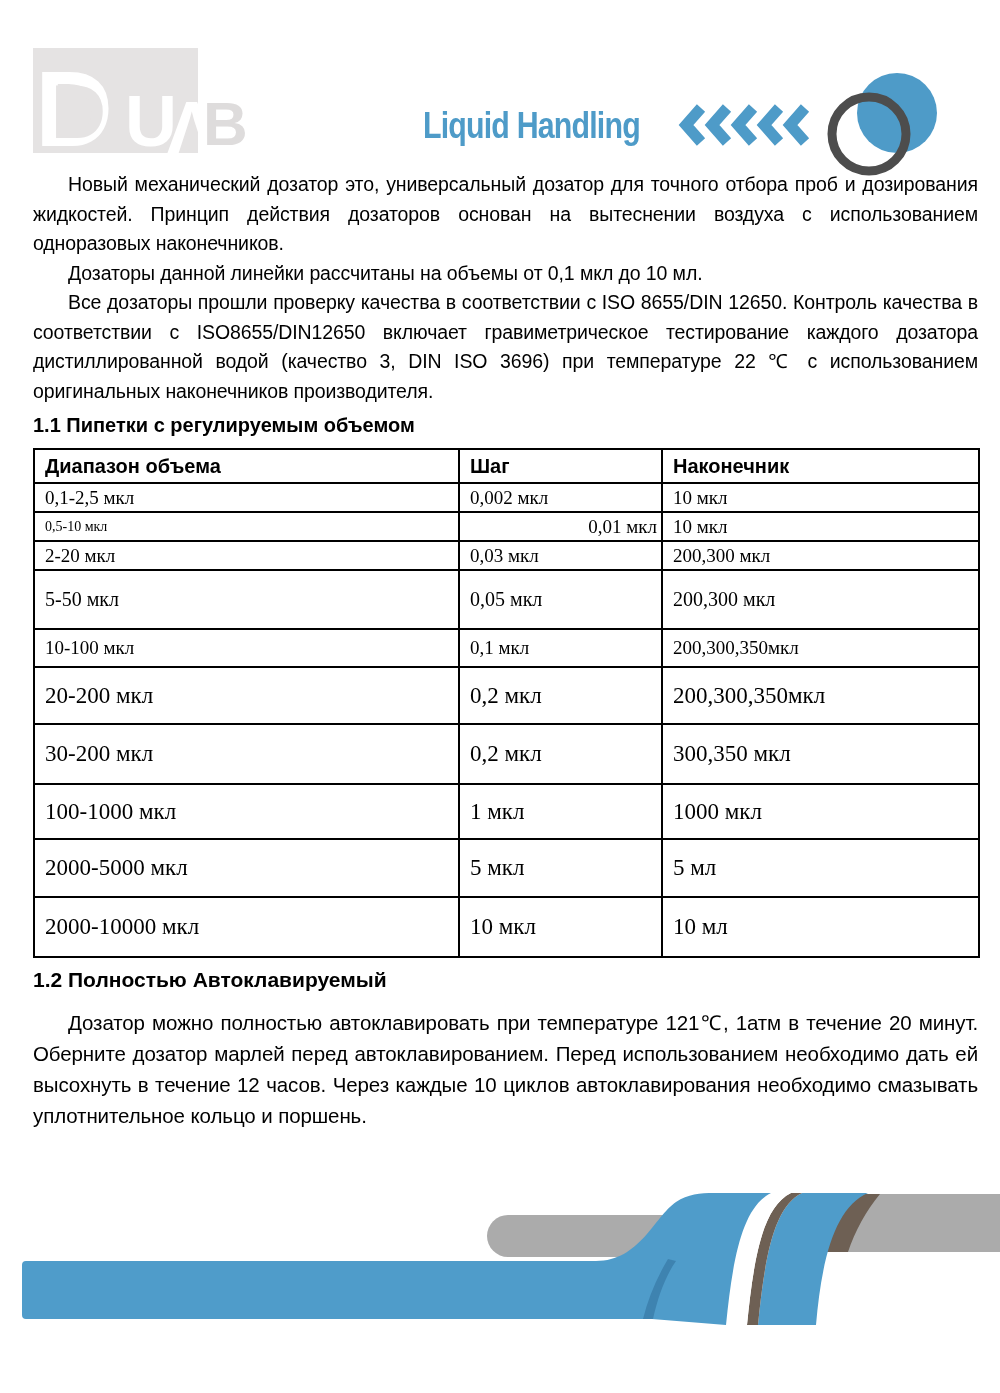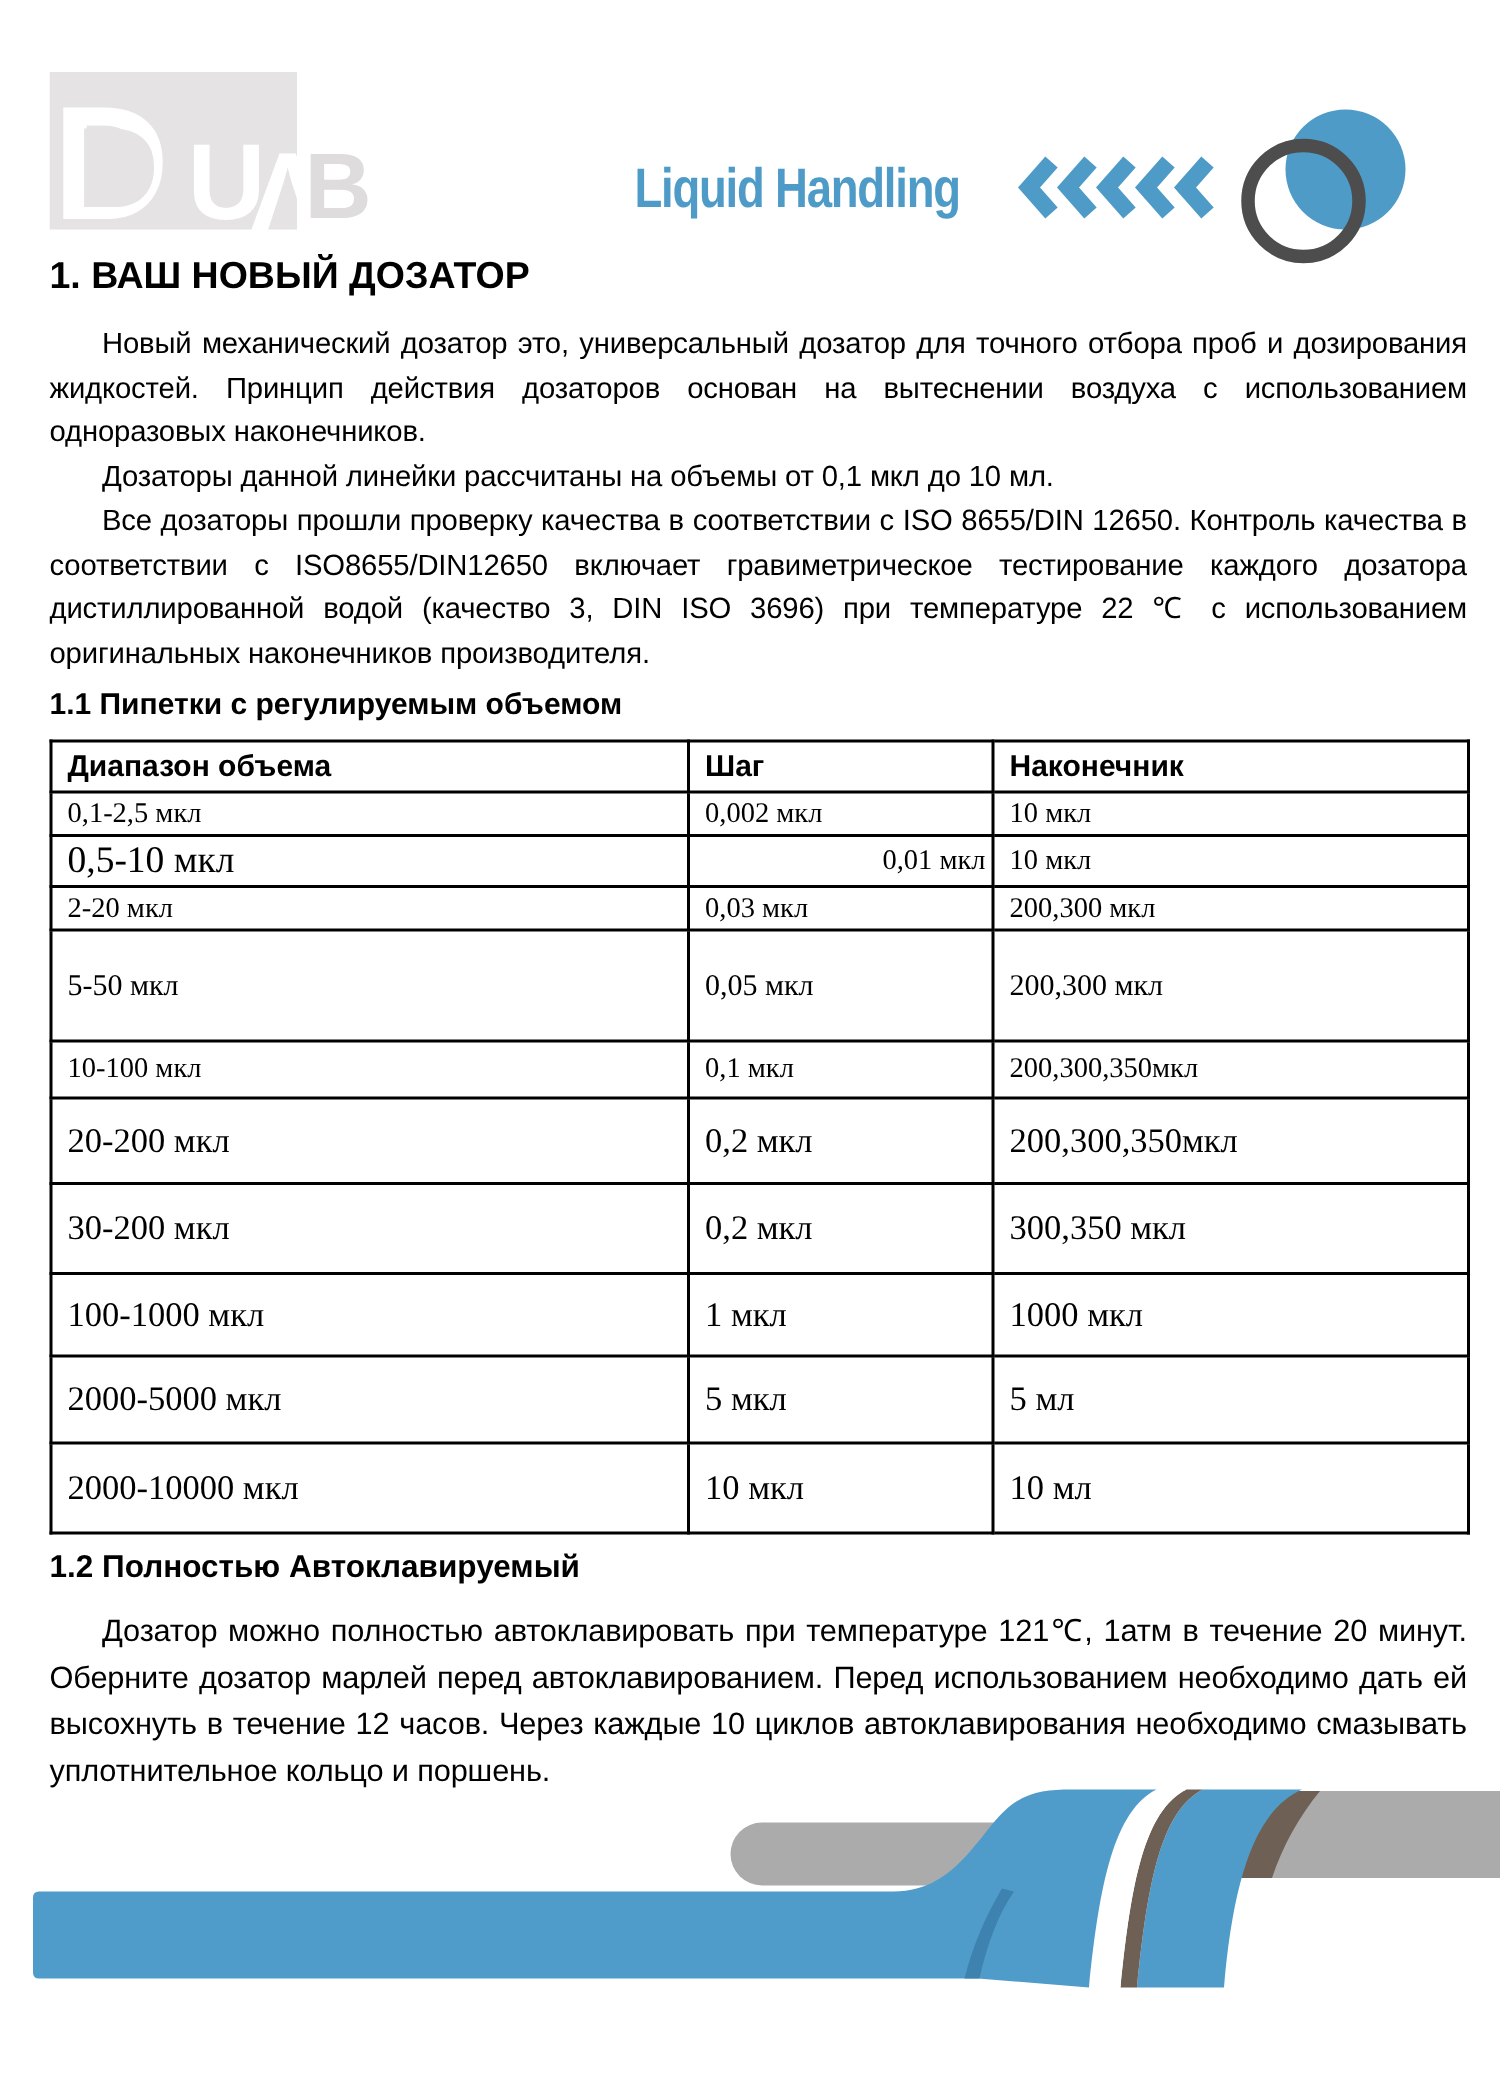--- a/index.html
+++ b/index.html
@@ -66,21 +66,20 @@
       <polyline points="23,5 8,22 23,39" fill="none" stroke="#4E9BC8" stroke-width="11" transform="translate(104,0)"></polyline>
     </svg>
 
   <svg class="brand-mark" width="125" height="112" viewBox="0 0 125 112">
     <circle cx="77" cy="45" r="40" fill="#4E9BC8"></circle>
     <circle cx="49" cy="66" r="37" fill="none" stroke-width="9" stroke="#4D4D4D"></circle>
   </svg>
 </div>
 
 <div class="content">
-  <h1 class="title">1. ВАШ НОВЫЙ ДОЗАТОР</h1>
 
   <p class="body">Новый механический дозатор это, универсальный дозатор для точного отбора проб и дозирования жидкостей. Принцип действия дозаторов основан на вытеснении воздуха с использованием одноразовых наконечников.</p>
   <p class="body">Дозаторы данной линейки рассчитаны на объемы от 0,1 мкл до 10 мл.</p>
   <p class="body">Все дозаторы прошли проверку качества в соответствии с ISO 8655/DIN 12650. Контроль качества в соответствии с ISO8655/DIN12650 включает гравиметрическое тестирование каждого дозатора дистиллированной водой (качество 3, DIN ISO 3696) при температуре 22 ℃ с использованием оригинальных наконечников производителя.</p>
 
   <h2 class="section">1.1 Пипетки с регулируемым объемом</h2>
 
   <table class="vol" id="vol-table">
     <colgroup>
       <col style="width:425px">
@@ -94,30 +93,30 @@
           <th>Наконечник</th>
         </tr>
       </thead>
     <tbody id="vol-body">
         <tr style="height: 29px;">
           <td style="font-size: 19px;">0,1-2,5 мкл</td>
           <td style="font-size: 19px;">0,002 мкл</td>
           <td style="font-size: 19px;">10 мкл</td>
         </tr>
         <tr style="height: 29px;">
-          <td style="font-size: 25px;">0,5-10 мкл</td>
+          <td style="font-size: 14px;">0,5-10 мкл</td>
           <td style="font-size: 19px; text-align: right;">0,01 мкл</td>
           <td style="font-size: 19px;">10 мкл</td>
         </tr>
         <tr style="height: 29px;">
           <td style="font-size: 19px;">2-20 мкл</td>
           <td style="font-size: 19px;">0,03 мкл</td>
           <td style="font-size: 19px;">200,300 мкл</td>
         </tr>
-        <tr style="height: 74px; padding-left: 40px;">
+        <tr style="height: 59px; padding-left: 40px;">
           <td style="font-size: 20px;">5-50 мкл</td>
           <td style="font-size: 20px;">0,05 мкл</td>
           <td style="font-size: 20px;">200,300 мкл</td>
         </tr>
         <tr style="height: 38px;">
           <td style="font-size: 19px; border-radius: 18px;">10-100 мкл</td>
           <td style="font-size: 19px;">0,1 мкл</td>
           <td style="font-size: 19px;">200,300,350мкл</td>
         </tr>
         <tr style="height: 57px;">

